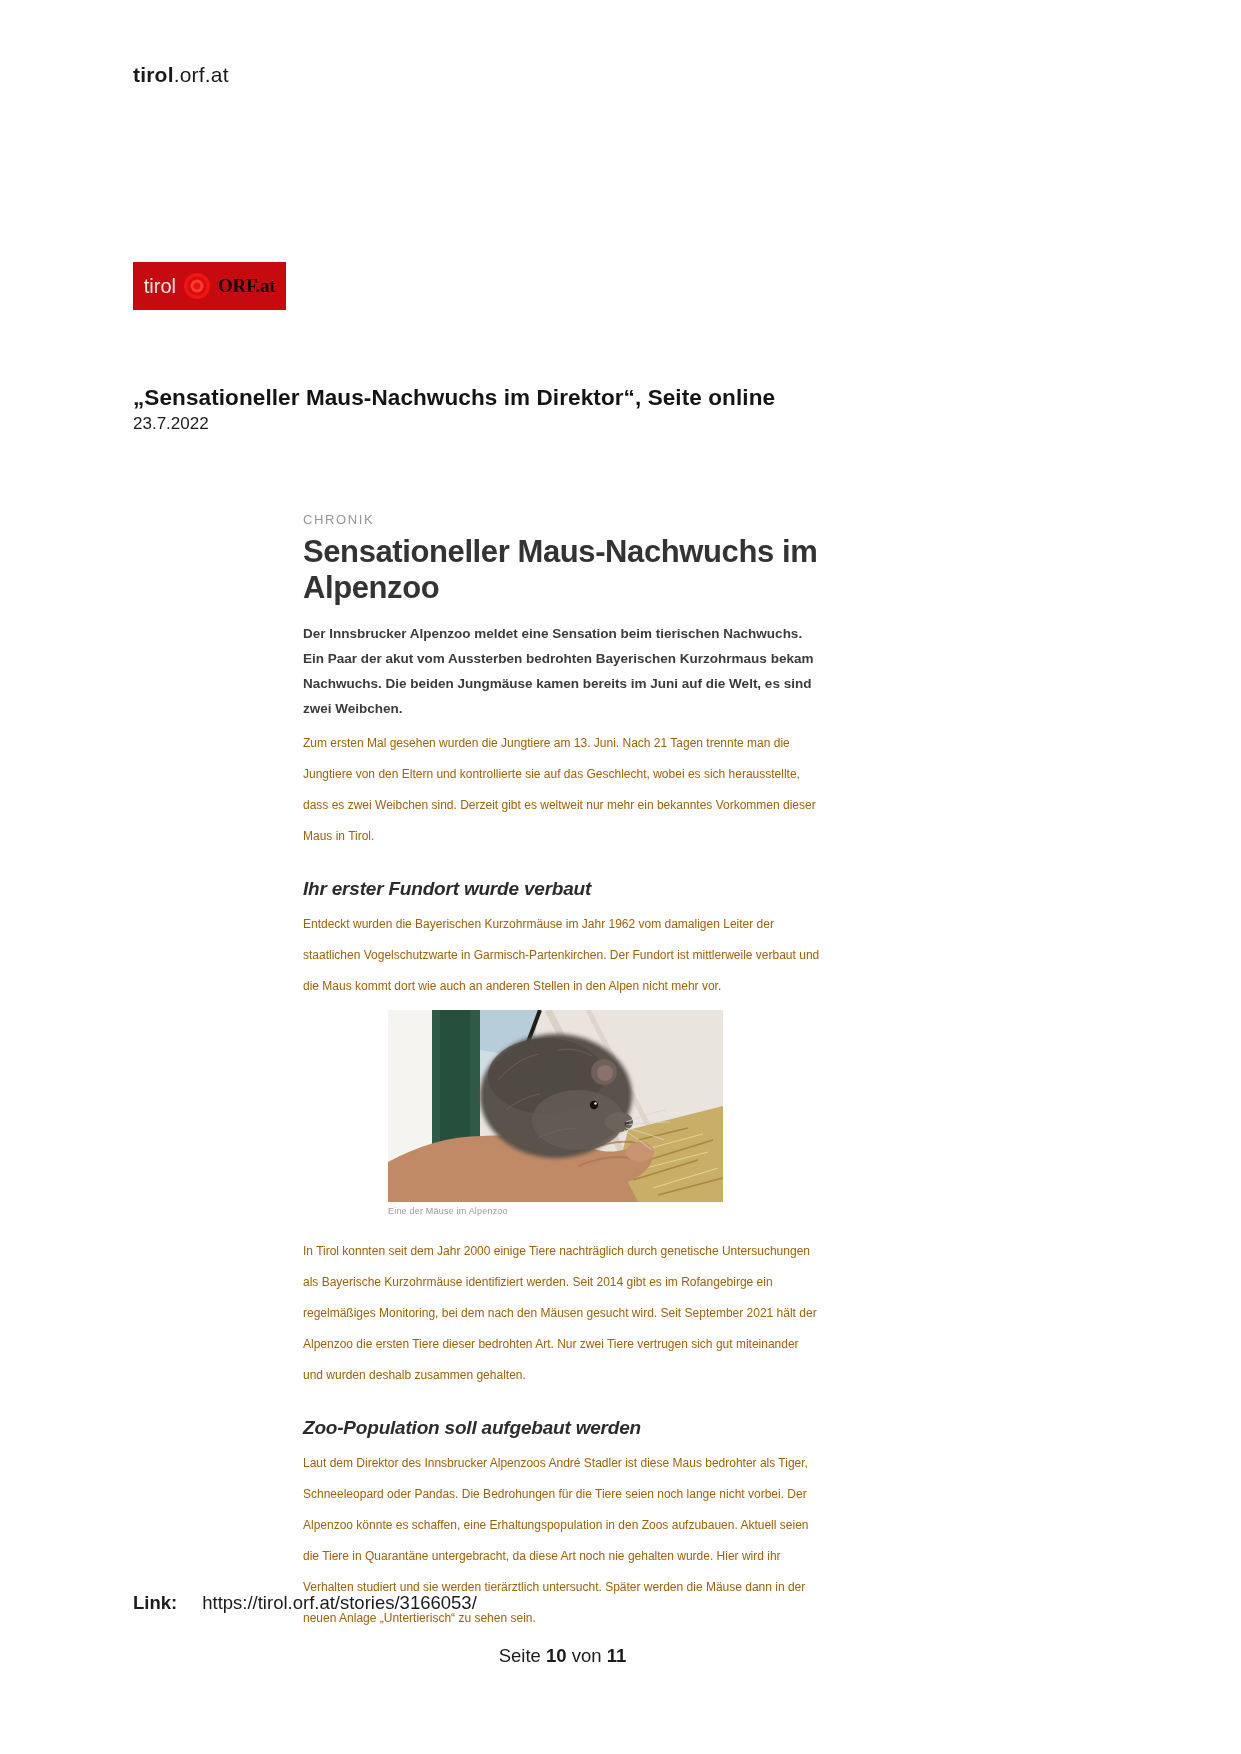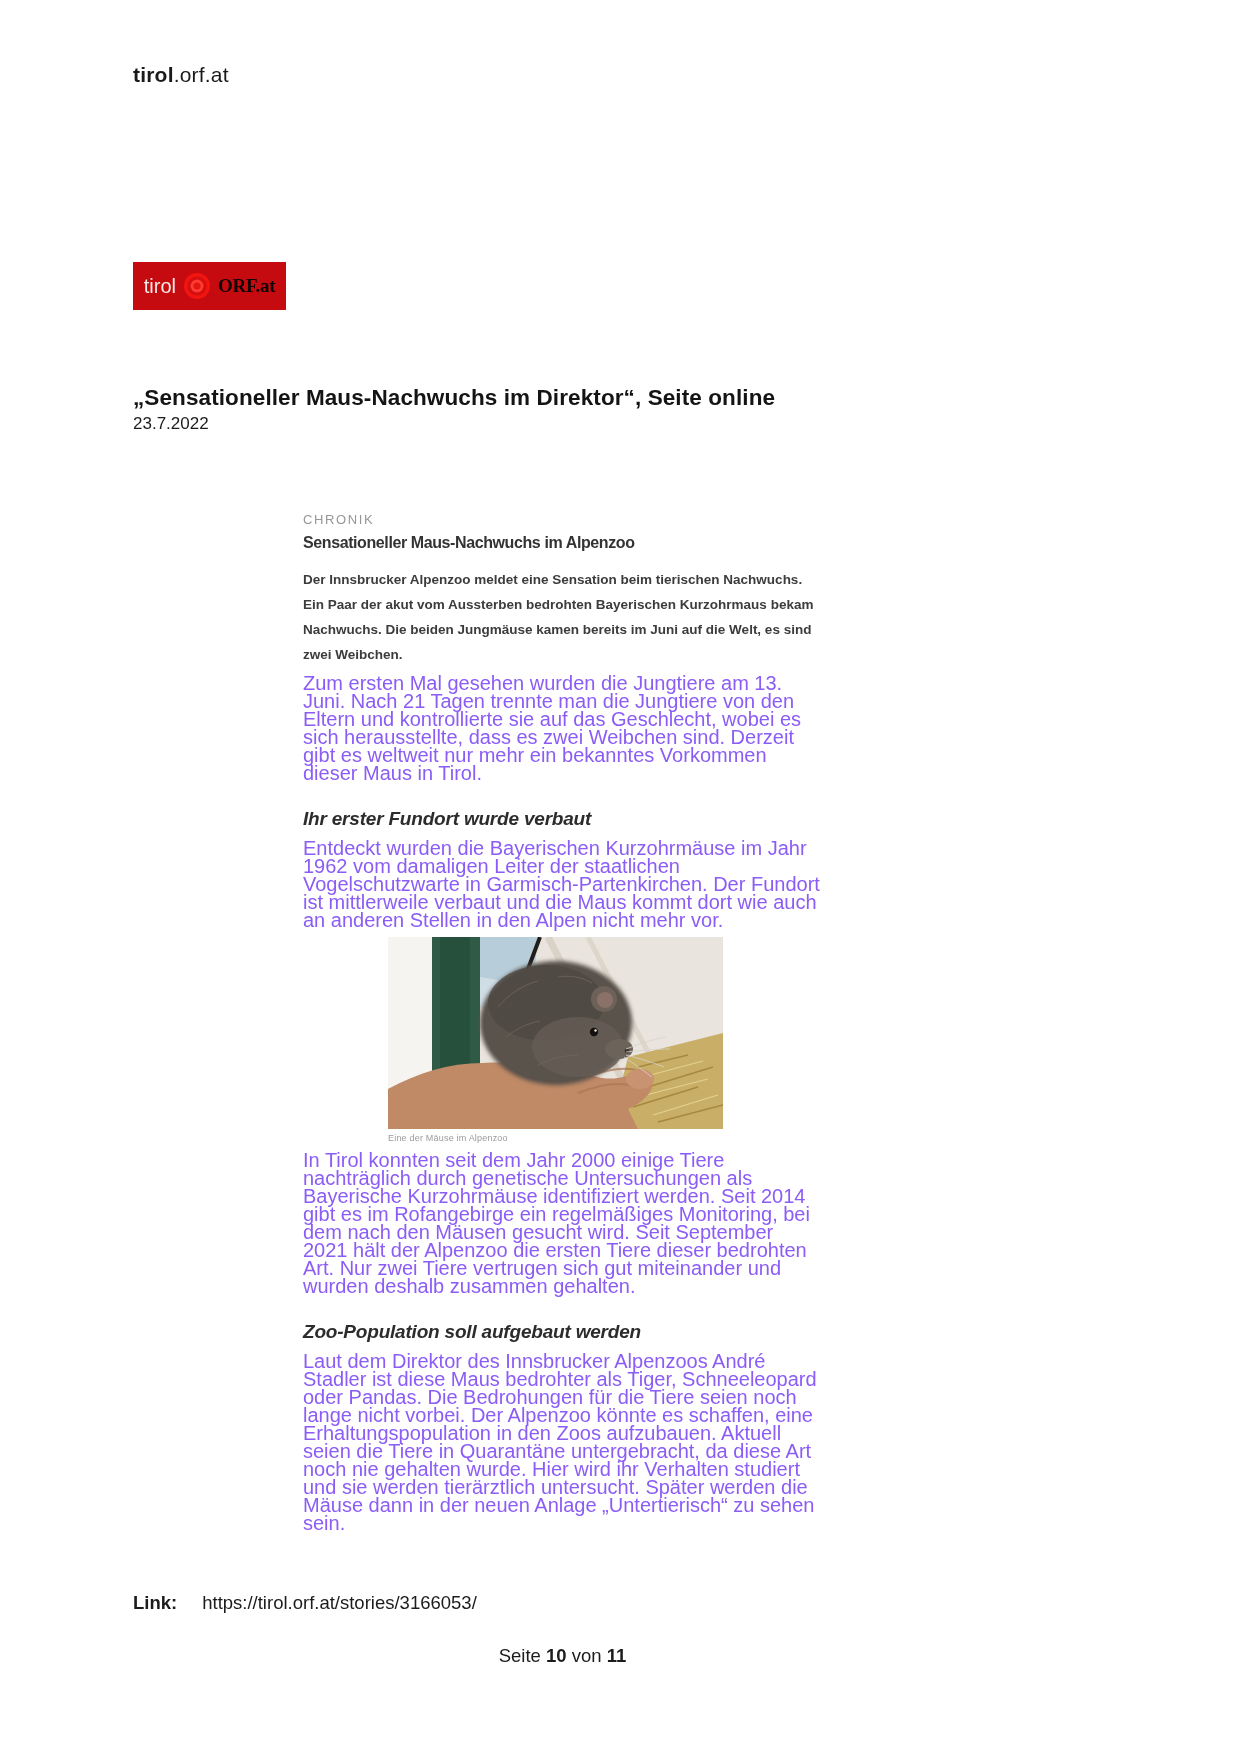--- a/index.html
+++ b/index.html
@@ -37,37 +37,37 @@
   }
   
   .article{
     position:absolute;left:303px;top:512px;width:517px;
   }
   .kicker{
     font-size:13px;color:#979797;letter-spacing:1.6px;
     margin:0 0 7px 0;font-weight:400;
   }
   .article-title{
-    font-size:16px;font-weight:bold;color:#333333;
+    font-size:31px;font-weight:bold;color:#333333;
     letter-spacing:-0.4px;margin:0 0 15px 0;
   }
   .lead{
     font-size:13.5px;font-weight:bold;color:#3c3c3c;
     line-height:25px;margin:0 0 7px 0;
   }
   .body-p{
-    font-size:20px;color:#8b5cf6;
-    line-height:18px;margin:0 0 8px 0;
+    font-size:12px;color:#a16207;
+    line-height:31px;margin:0 0 8px 0;
   }
   .sub-h{
     font-size:19px;font-weight:bold;color:#2c2c2c;
     margin:26px 0 9px 0;letter-spacing:-0.2px;font-style:italic;
   }
   figure.photo{
-    margin:8px 0 8px 85px;width:355px;
+    margin:8px 0 20px 85px;width:355px;
   }
   .photo-svg{display:block;width:335px;height:192px;background:#e7e2db;}
   figcaption{
     font-size:9px;color:#9b9b9b;margin-top:4px;letter-spacing:0.2px;
   }
   
   .link-line{
     position:absolute;left:133px;top:1592px;
     font-size:18.5px;color:#1c1c1c;
   }

